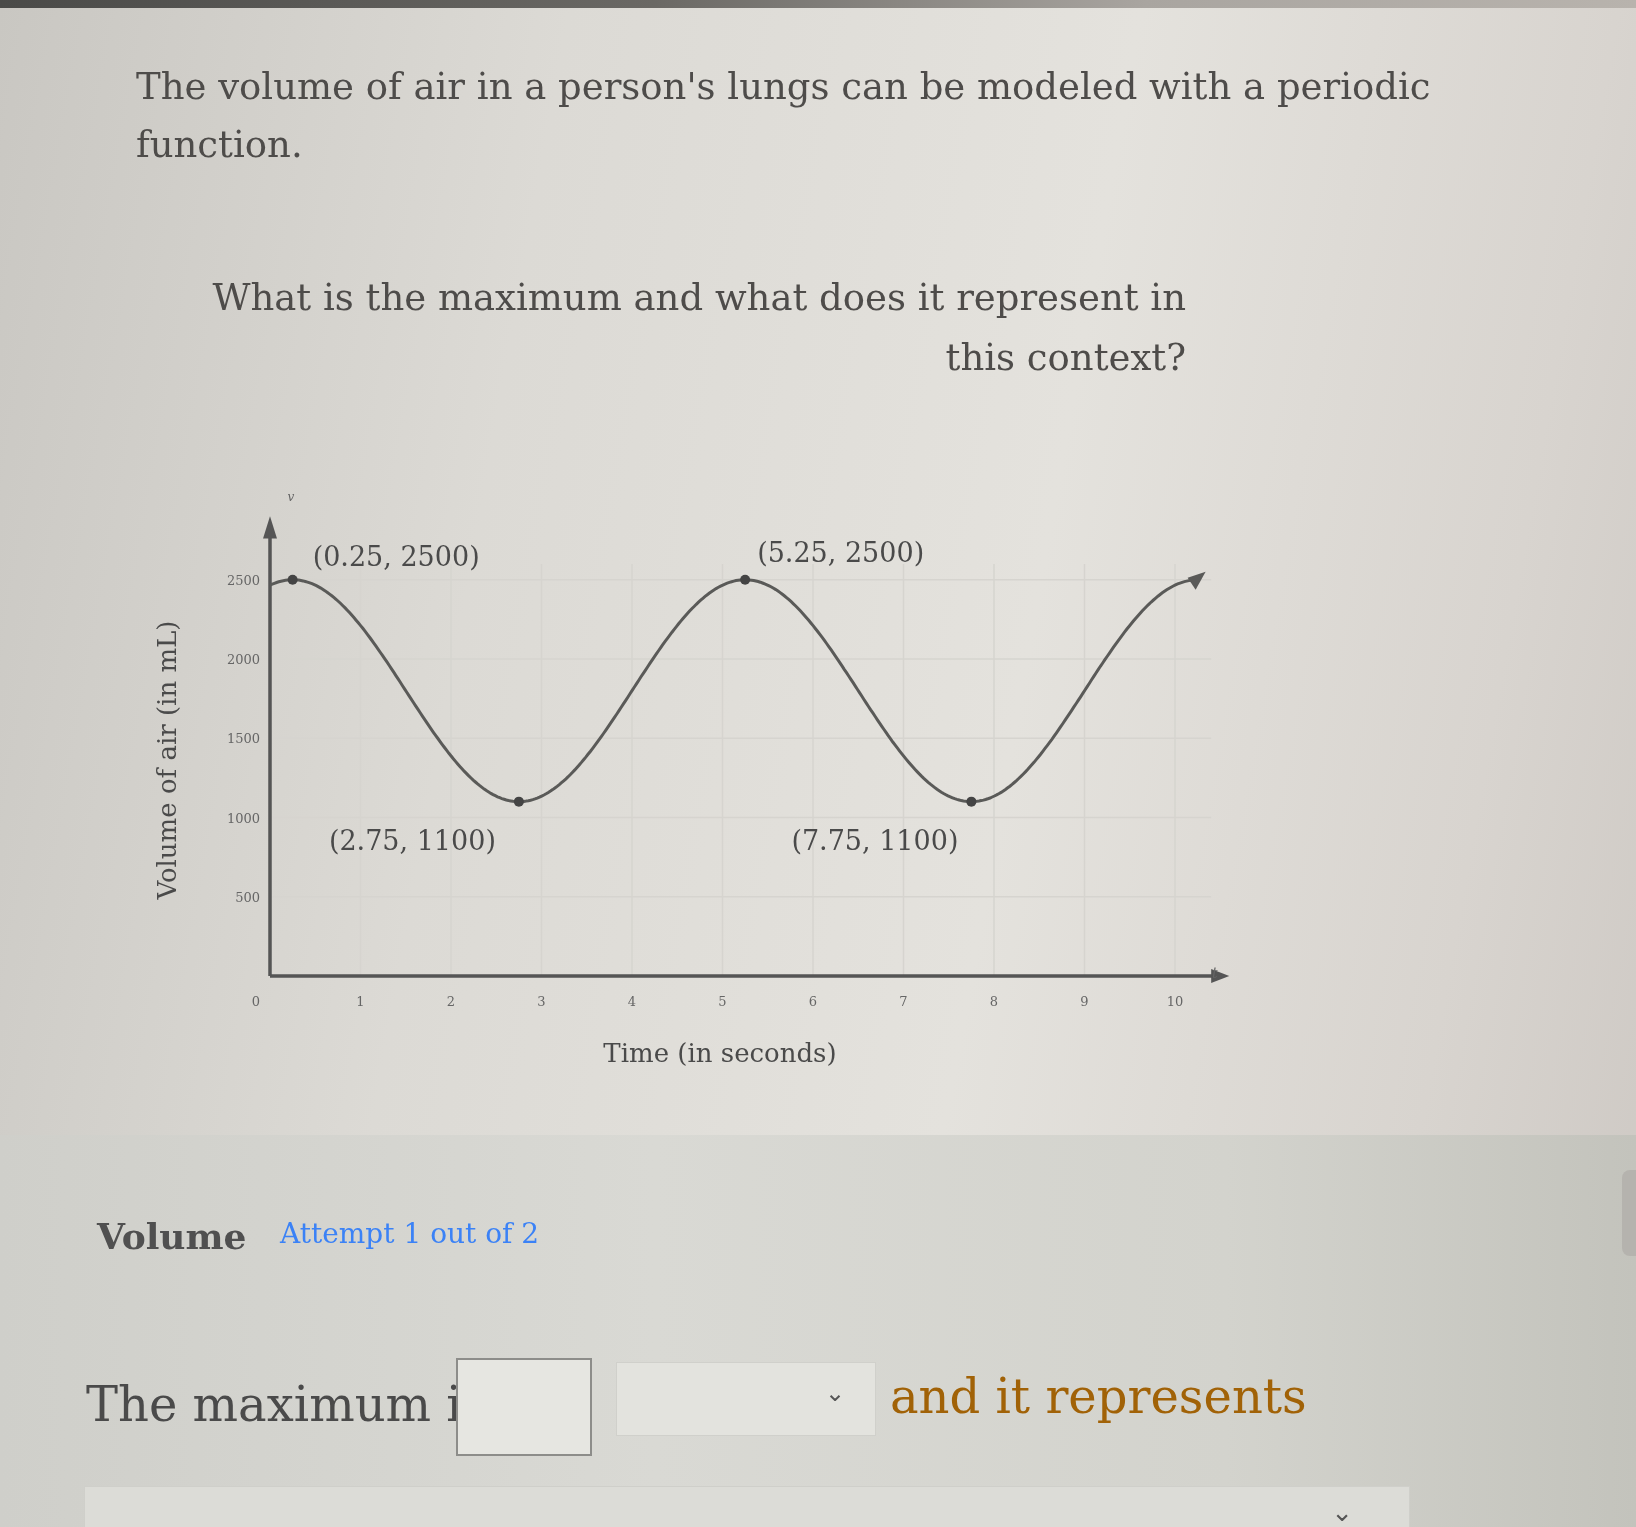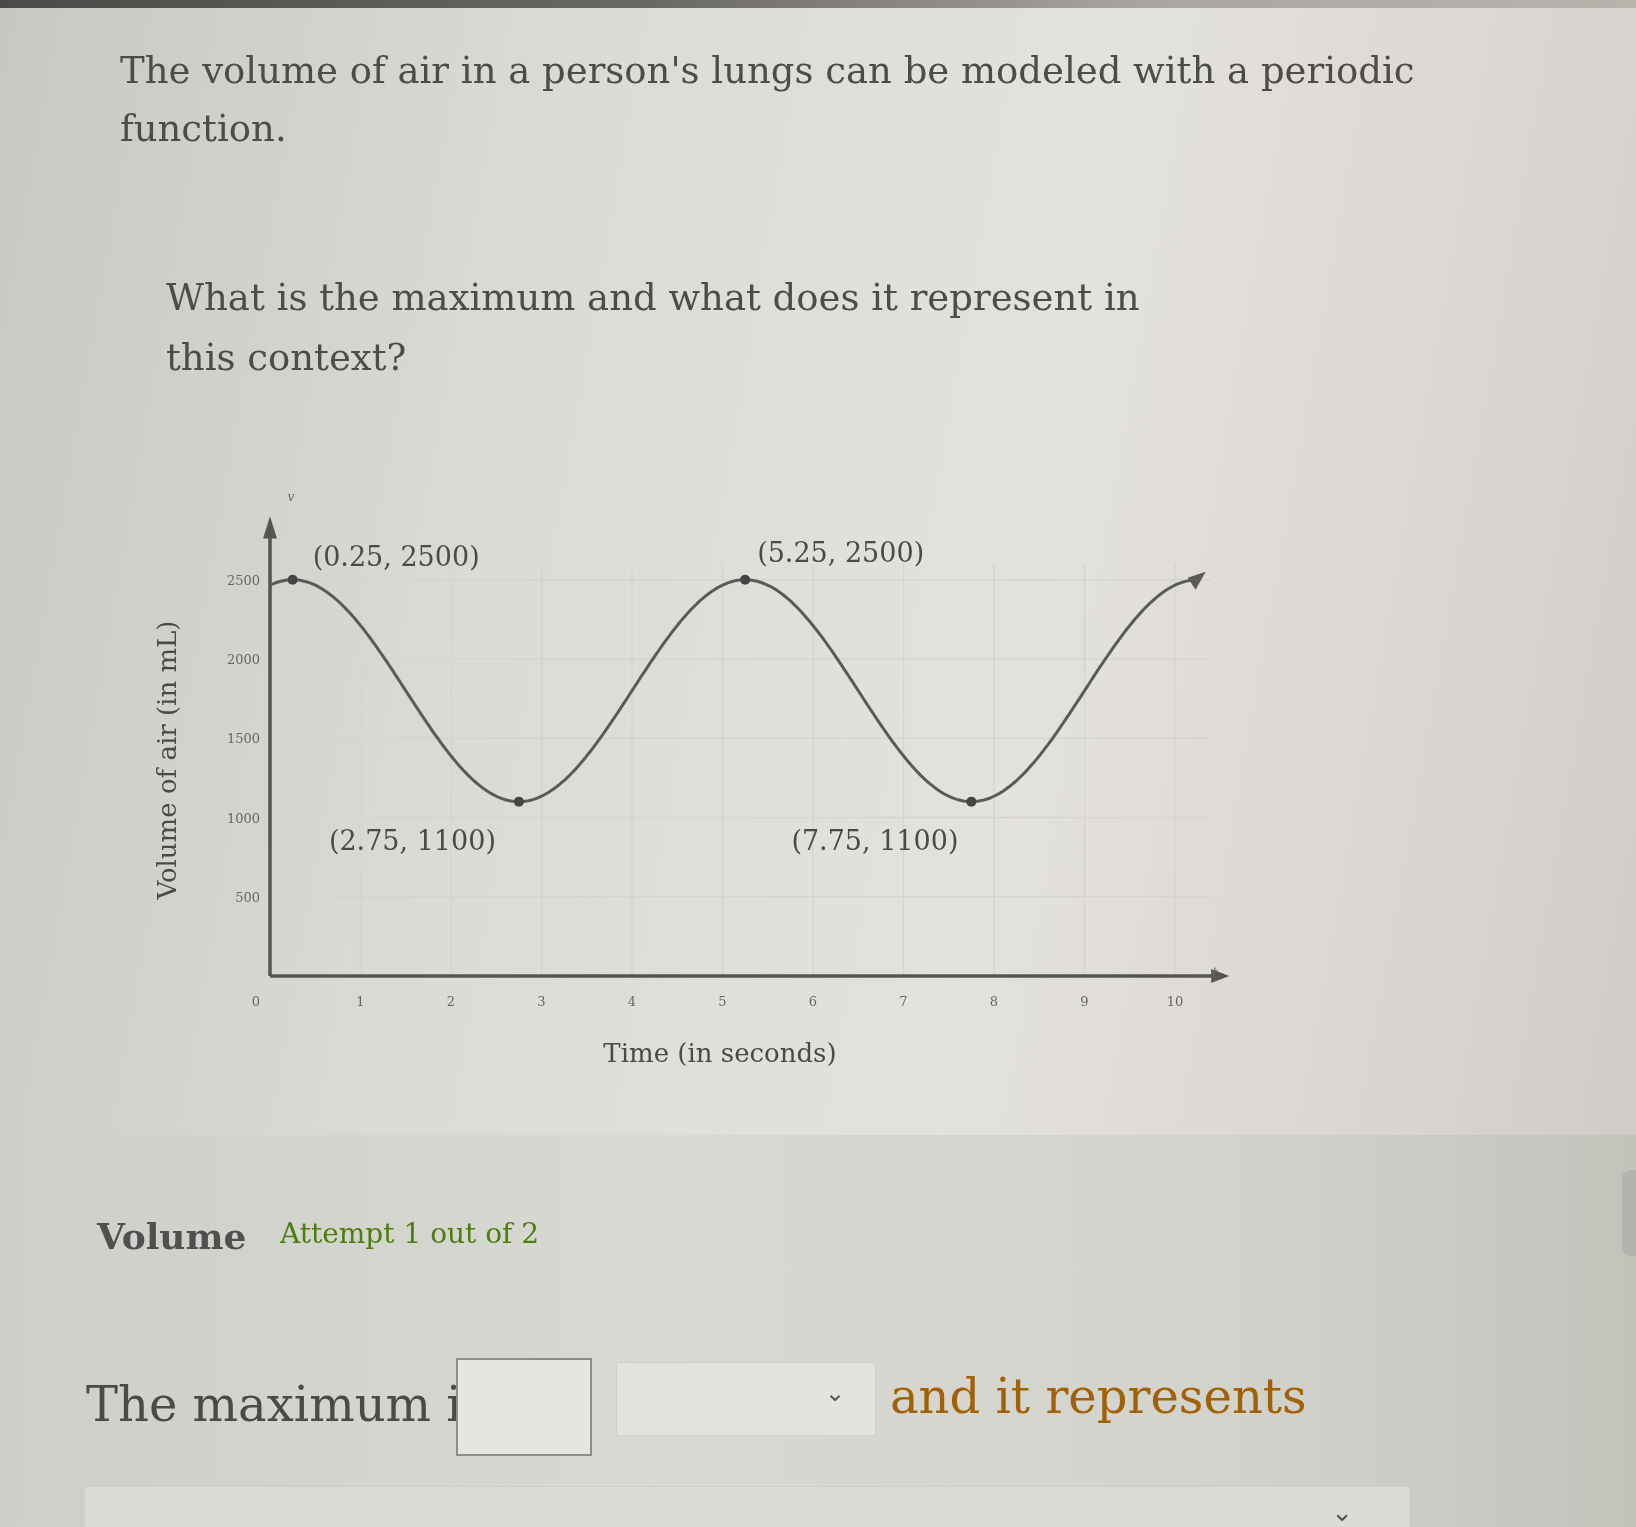--- a/index.html
+++ b/index.html
@@ -3,25 +3,25 @@
 <meta charset="utf-8">
 <style>
   html,body{margin:0;padding:0;}
   body{width:1636px;height:1527px;overflow:hidden;position:relative;
     background:linear-gradient(100deg,#c9c7c2 0%,#dcdad5 30%,#e4e2dd 60%,#d8d4cf 85%,#cdc8c3 100%);
     font-family:"DejaVu Serif","Liberation Serif",serif;color:#4a4a4a;}
   .topbar{position:absolute;left:0;top:0;width:1636px;height:8px;background:linear-gradient(90deg,#4a4a48,#6a6864 40%,#a9a5a0 70%,#b8b3ad);}
   .lower{position:absolute;left:0;top:1135px;width:1636px;height:392px;
     background:linear-gradient(90deg,#cfcfca,#d9d9d4 40%,#d3d3cd 75%,#c3c3bc);}
   .intro{position:absolute;left:120px;top:42px;width:1460px;font-size:37px;line-height:58px;color:#4e4c4a;}
-  .intro p{margin:0;}
-  .question{position:absolute;left:166px;top:268px;width:1020px;font-size:37px;line-height:60px;color:#4e4c4a;}
+  .intro p{margin:16px;}
+  .question{position:absolute;left:166px;top:268px;width:1020px;font-size:37px;line-height:60px;color:#4e4c4a;text-align:right;}
   .chart{position:absolute;left:0;top:0;}
   .answer-label{position:absolute;left:97px;top:1215px;font-size:36px;font-weight:bold;color:#505050;}
-  .attempt{position:absolute;left:280px;top:1217px;font-size:28px;color:#4d7c0f;}
+  .attempt{position:absolute;left:280px;top:1217px;font-size:28px;color:#3b82f6;}
   .sentence-a{position:absolute;left:86px;top:1376px;font-size:48px;color:#4a4a4a;}
   .sentence-b{position:absolute;left:890px;top:1368px;font-size:48px;color:#a16207;}
   .numbox{position:absolute;left:456px;top:1358px;width:136px;height:98px;border:2px solid #8d8d8a;background:#e6e6e1;box-sizing:border-box;}
   .unitsel{position:absolute;left:616px;top:1362px;width:260px;height:74px;border:1.5px solid #d0d0cb;background:#e3e3de;box-sizing:border-box;}
   .unitsel .chev{position:absolute;right:30px;top:16px;font-size:24px;color:#555;font-family:"DejaVu Sans",sans-serif;}
   .repsel{position:absolute;left:84px;top:1486px;width:1326px;height:60px;border:1.5px solid #cfcfca;background:#dcdcd7;box-sizing:border-box;}
   .repsel .chev{position:absolute;right:56px;top:10px;font-size:26px;color:#555;font-family:"DejaVu Sans",sans-serif;}
   .scrollnub{position:absolute;left:1622px;top:1170px;width:14px;height:86px;border-radius:8px 0 0 8px;background:#b5b3ae;}
 </style>
 </head>

